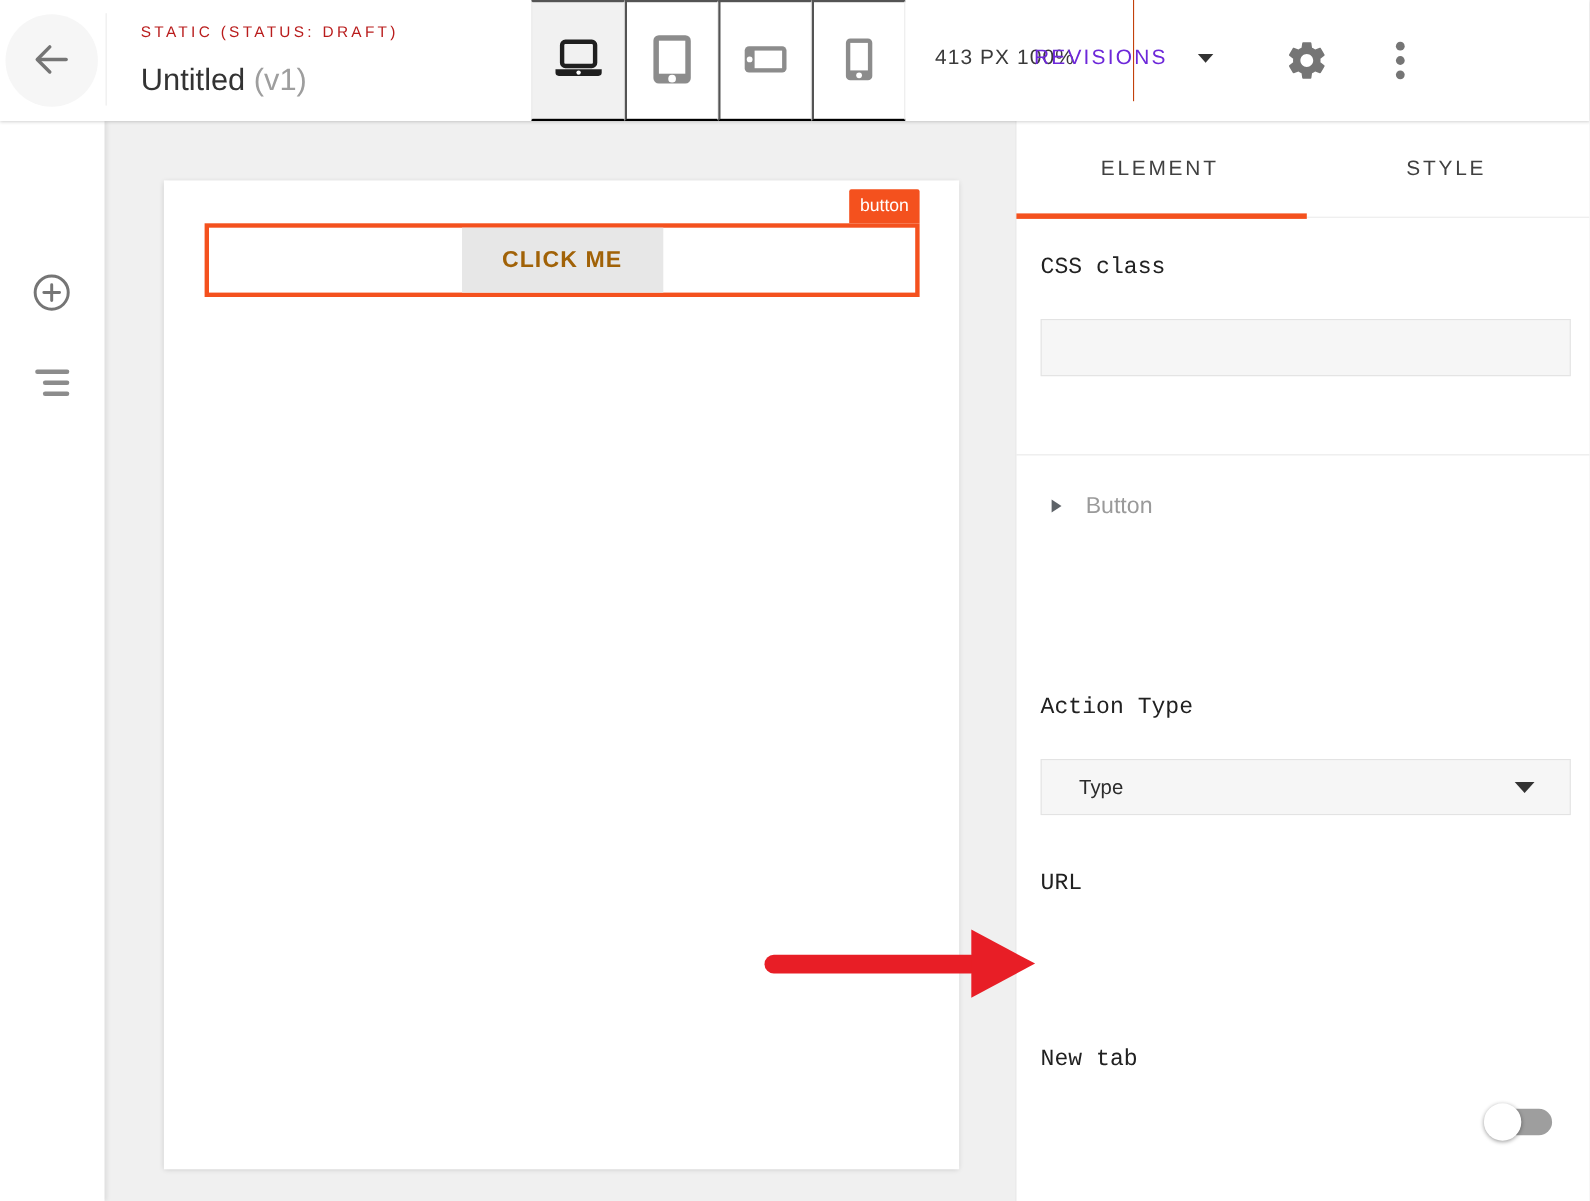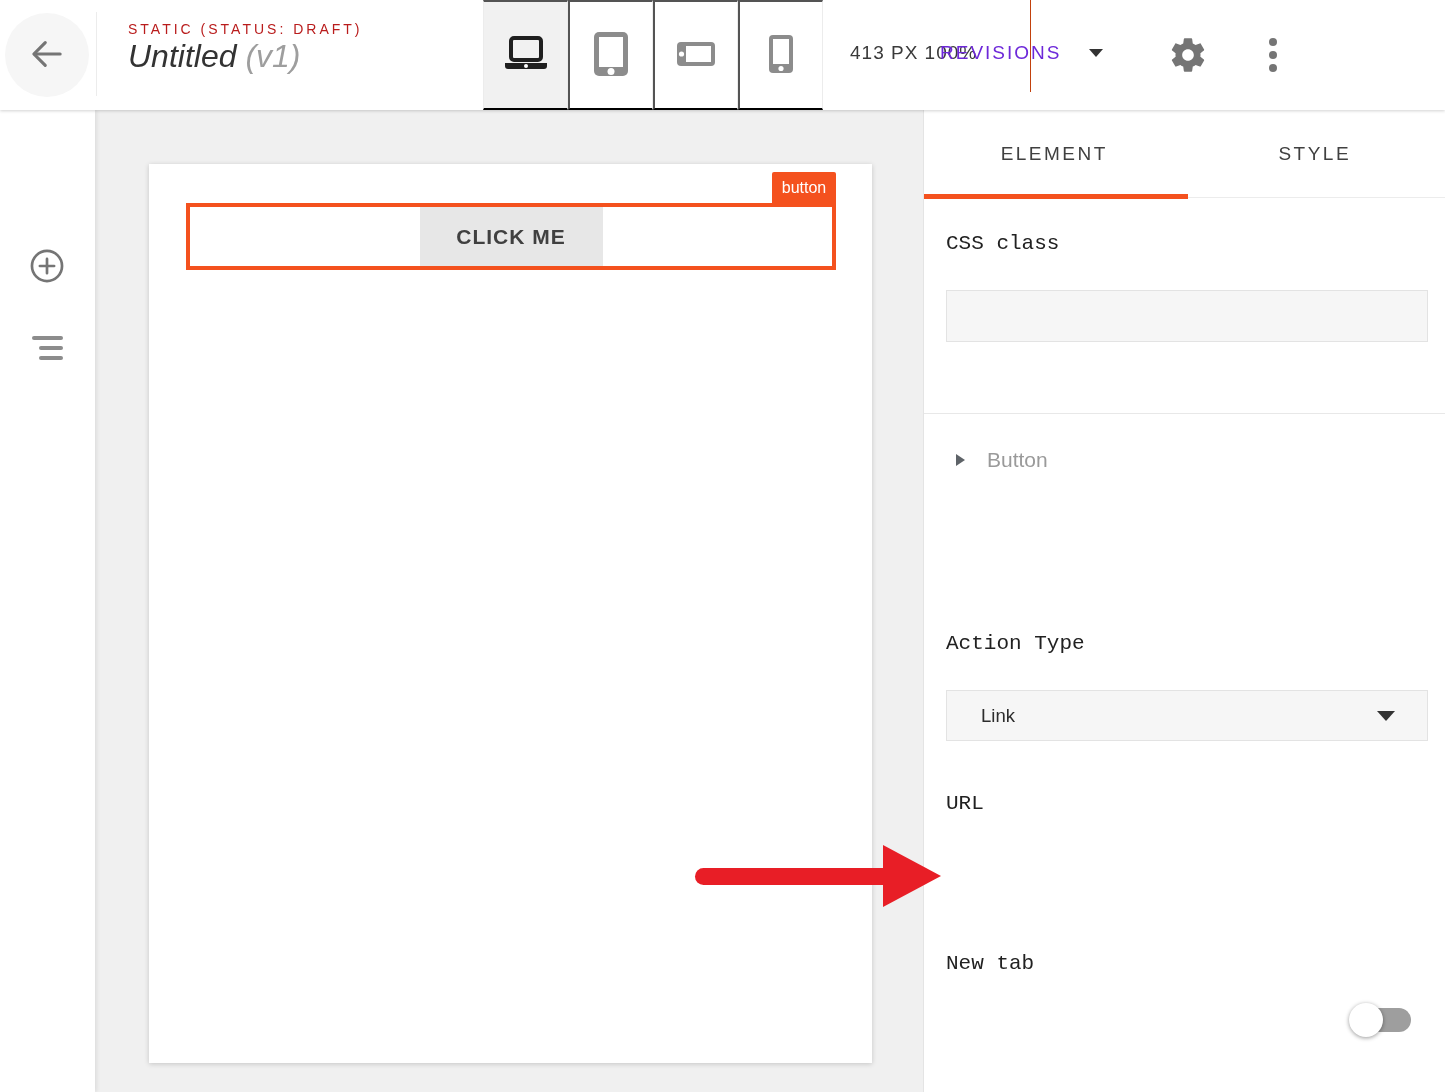--- a/index.html
+++ b/index.html
@@ -8,21 +8,21 @@
   .app { position:relative; width:1445px; height:1092px; overflow:hidden; background:#f0f0f0; }
 
   
   .topbar { position:absolute; left:0; top:0; width:1445px; height:110px; background:#fff;
             box-shadow:0 1px 3px rgba(0,0,0,.18); z-index:20; }
   .back-btn { position:absolute; left:5px; top:13px; width:84px; height:84px; border-radius:50%;
               background:#f6f6f6; border:none; cursor:pointer; display:flex; align-items:center; justify-content:center; }
   .tb-vdiv { position:absolute; left:96px; top:12px; width:1px; height:84px; background:#ececec; }
   .title-block { position:absolute; left:128px; top:21px; }
   .status-label { font-size:14px; letter-spacing:3px; color:#b91c1c; font-weight:500; }
-  .page-title { font-size:32px; color:#333; margin-top:1px; font-weight:400;font-style:italic; }
+  .page-title { font-size:28px; color:#333; margin-top:20px; font-weight:400; }
   .page-title .version { color:#9e9e9e; }
 
   .device-bar { position:absolute; left:483px; top:0; height:110px; display:flex; }
   .device-cell { width:85px; height:110px; display:flex; align-items:center; justify-content:center;
                  border-right:1px solid #ececec; background:#fff; cursor:pointer; }
   .device-cell:first-child { border-left:1px solid #ececec; }
   .device-cell.active { background:#f1f1f1; }
 
   .zoomrev { position:absolute; left:823px; top:0; width:208px; height:92px; border-right:1px solid #c2410c; }
   .vp-size { position:absolute; left:27px; top:42px; font-size:19px; color:#3a3a3a; letter-spacing:1px; white-space:nowrap; }
@@ -51,21 +51,21 @@
   
   .canvas { position:absolute; left:95px; top:110px; width:828px; height:982px; background:#f0f0f0; }
   .page { position:absolute; left:54px; top:54px; width:723px; height:899px; background:#fff;
           box-shadow:0 1px 5px rgba(0,0,0,.18); }
   .el-tag { position:absolute; left:623px; top:8px; width:64px; height:31px; background:var(--accent);
             color:#fff; font-size:16px; display:flex; align-items:center; justify-content:center;
             border-radius:2px 2px 0 0; }
   .selection { position:absolute; left:37px; top:39px; width:650px; height:67px; border:4px solid var(--accent);
                display:flex; align-items:center; justify-content:center; }
   .click-btn { width:183px; height:59px; background:#e7e7e7; border:none; font-family:"Liberation Sans",sans-serif;
-               font-weight:700; font-size:21px; letter-spacing:1px; color:#404040; cursor:pointer; }
+               font-weight:700; font-size:21px; letter-spacing:1px; color:#a16207; cursor:pointer; }
 
   
   .panel { position:absolute; left:923px; top:110px; width:522px; height:982px; background:#fff;
            border-left:1px solid #e4e4e4; }
   .tabbar { position:relative; width:100%; height:88px; border-bottom:1px solid #ececec; display:flex; }
   .tab { width:50%; height:100%; display:flex; align-items:center; justify-content:center;
          font-size:19px; letter-spacing:2.5px; color:#404040; cursor:pointer; background:transparent; border:none;
          font-family:"Liberation Sans",sans-serif; }
   .tab-underline { position:absolute; left:0; bottom:-2px; width:264px; height:5px; background:var(--accent); }
 
@@ -224,21 +224,21 @@
     <div class="divider-h" style="top:303px;"></div>
 
     <div class="section-row section-collapsed" style="top:304px; height:91px;">
       <i class="tri-right"></i>
       <span class="section-title">Button</span>
     </div>
 
 
     <div class="field-label" style="top:522px;">Action Type</div>
     <div class="select-box" style="top:580px;">
-      <span class="value">Link</span>
+      <span class="value">Type</span>
       <i class="caret-down"></i>
     </div>
 
     <div class="field-label" style="top:682px;">URL</div>
 
     <div class="field-label" style="top:842px;text-align:center;">New tab</div>
     <button class="toggle">
       <span class="thumb"></span>
     </button>
   </section>

